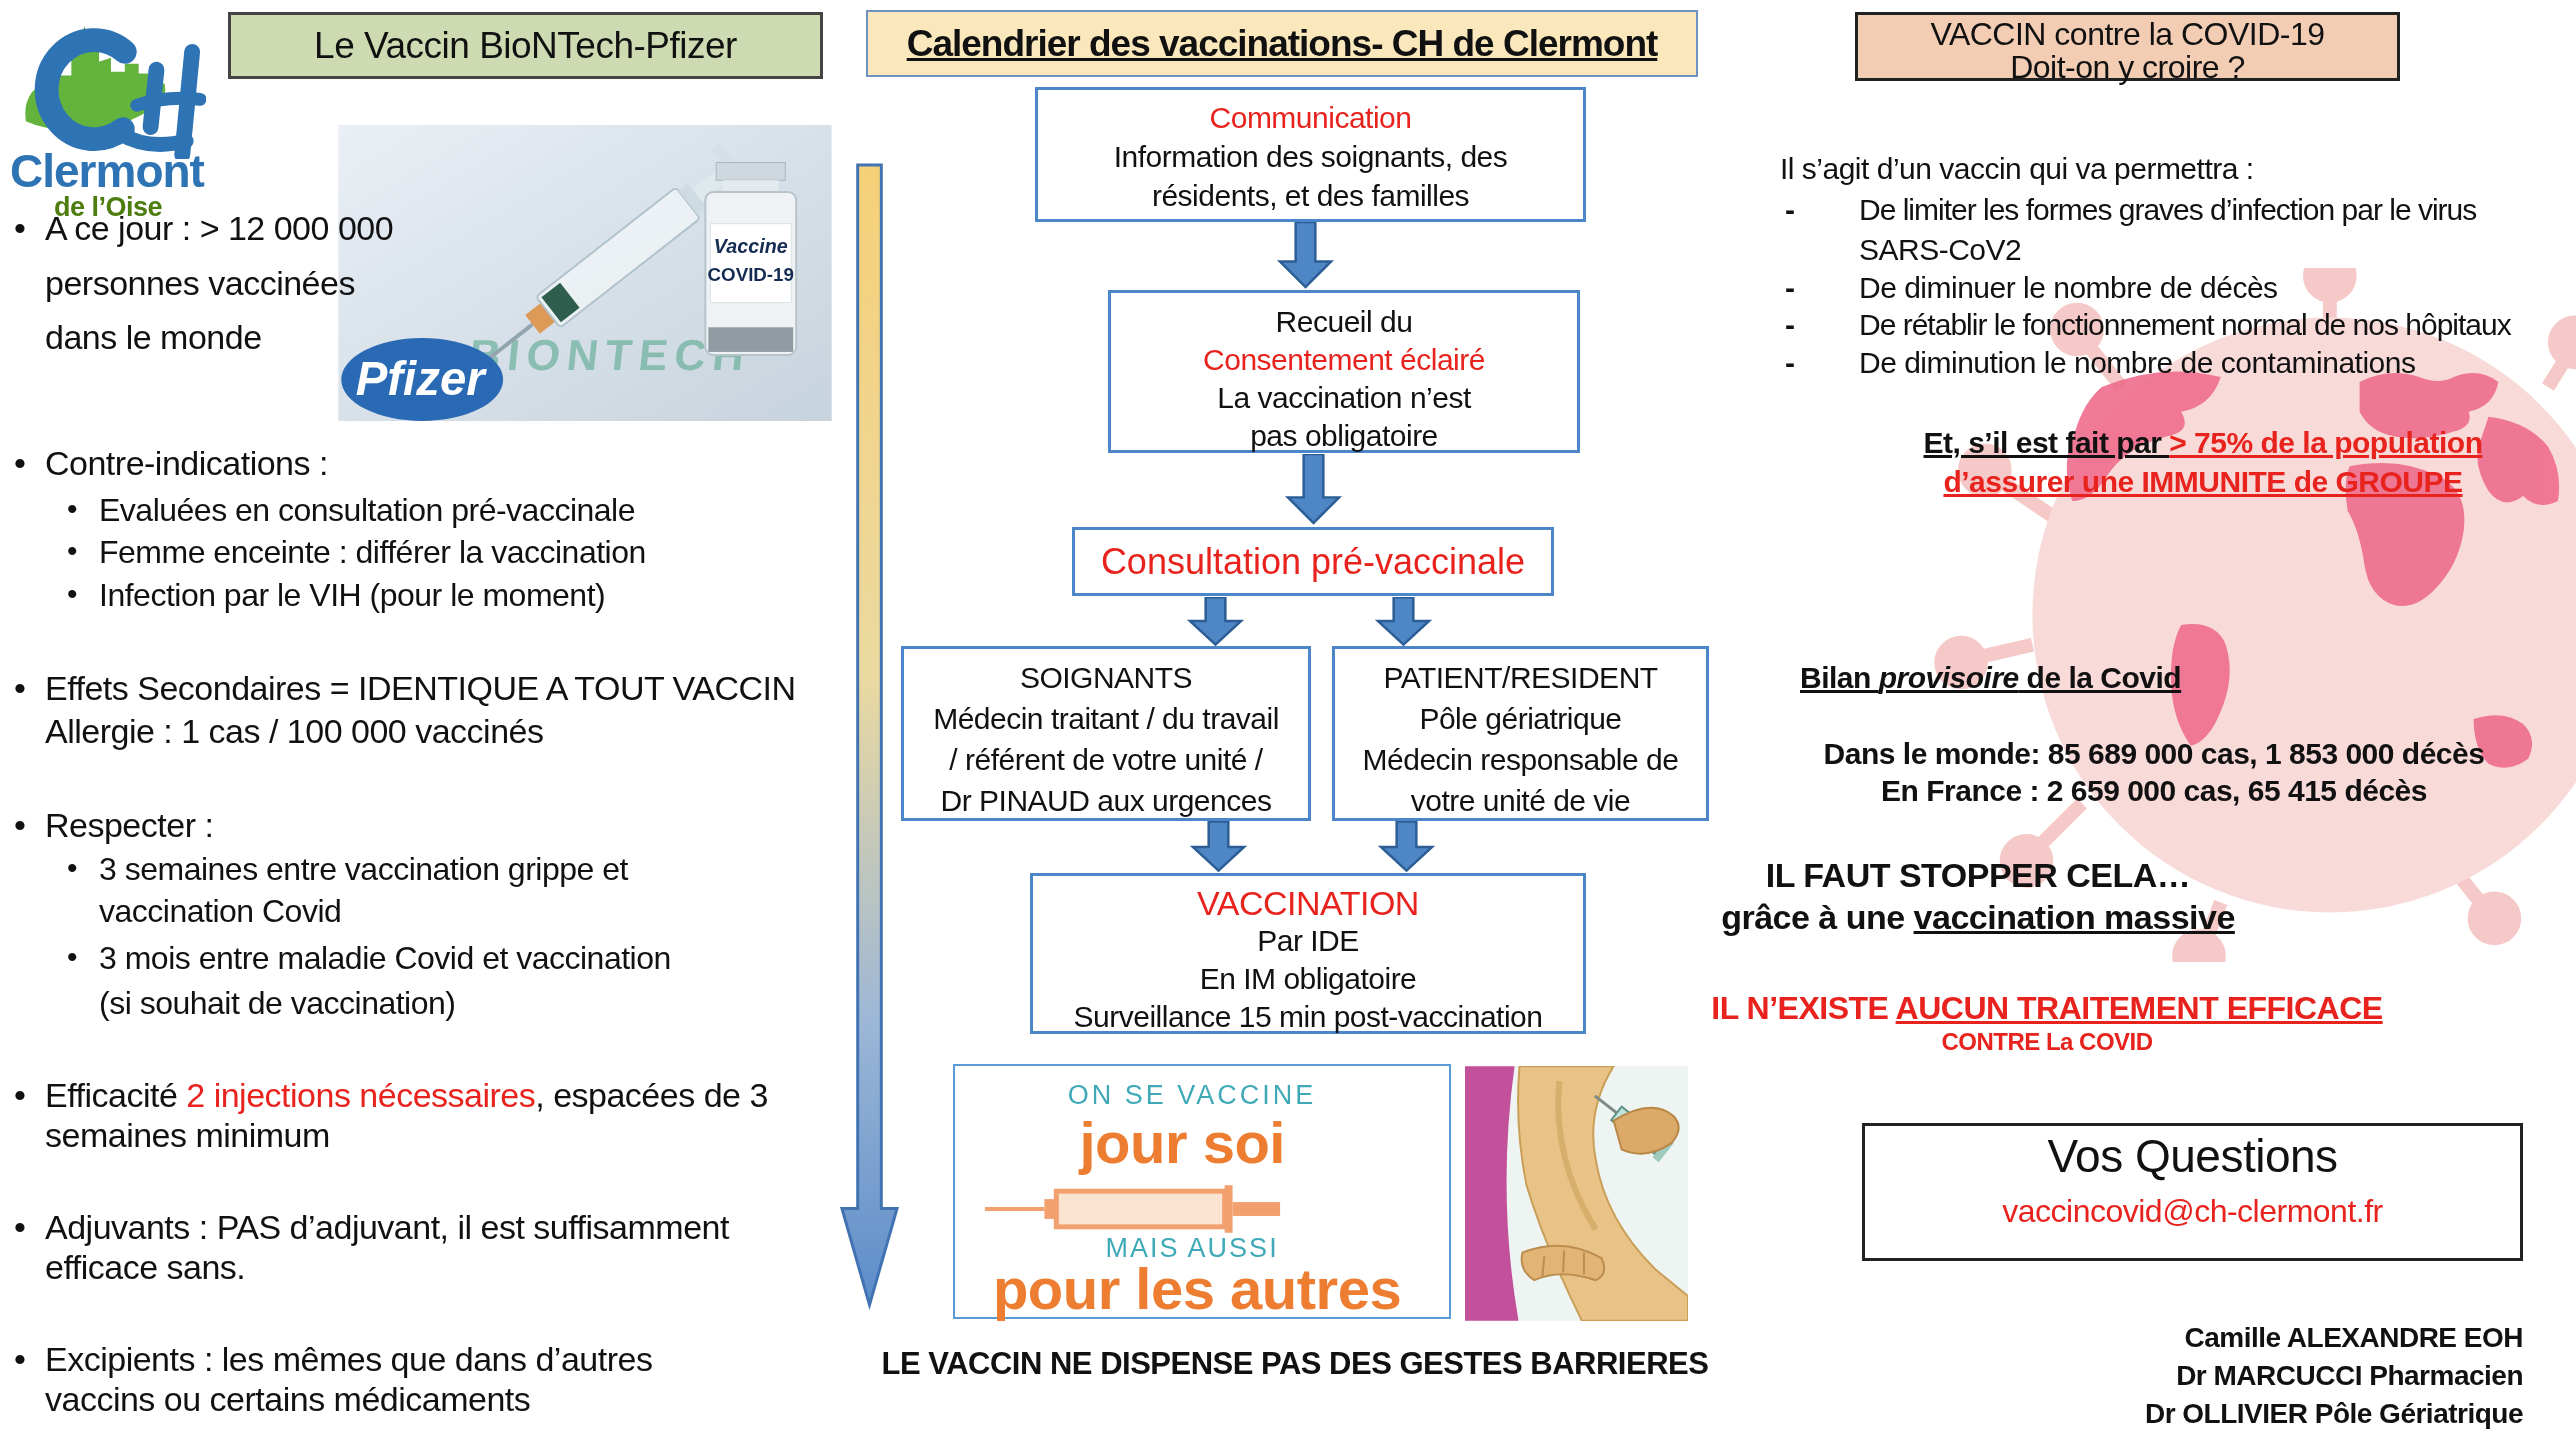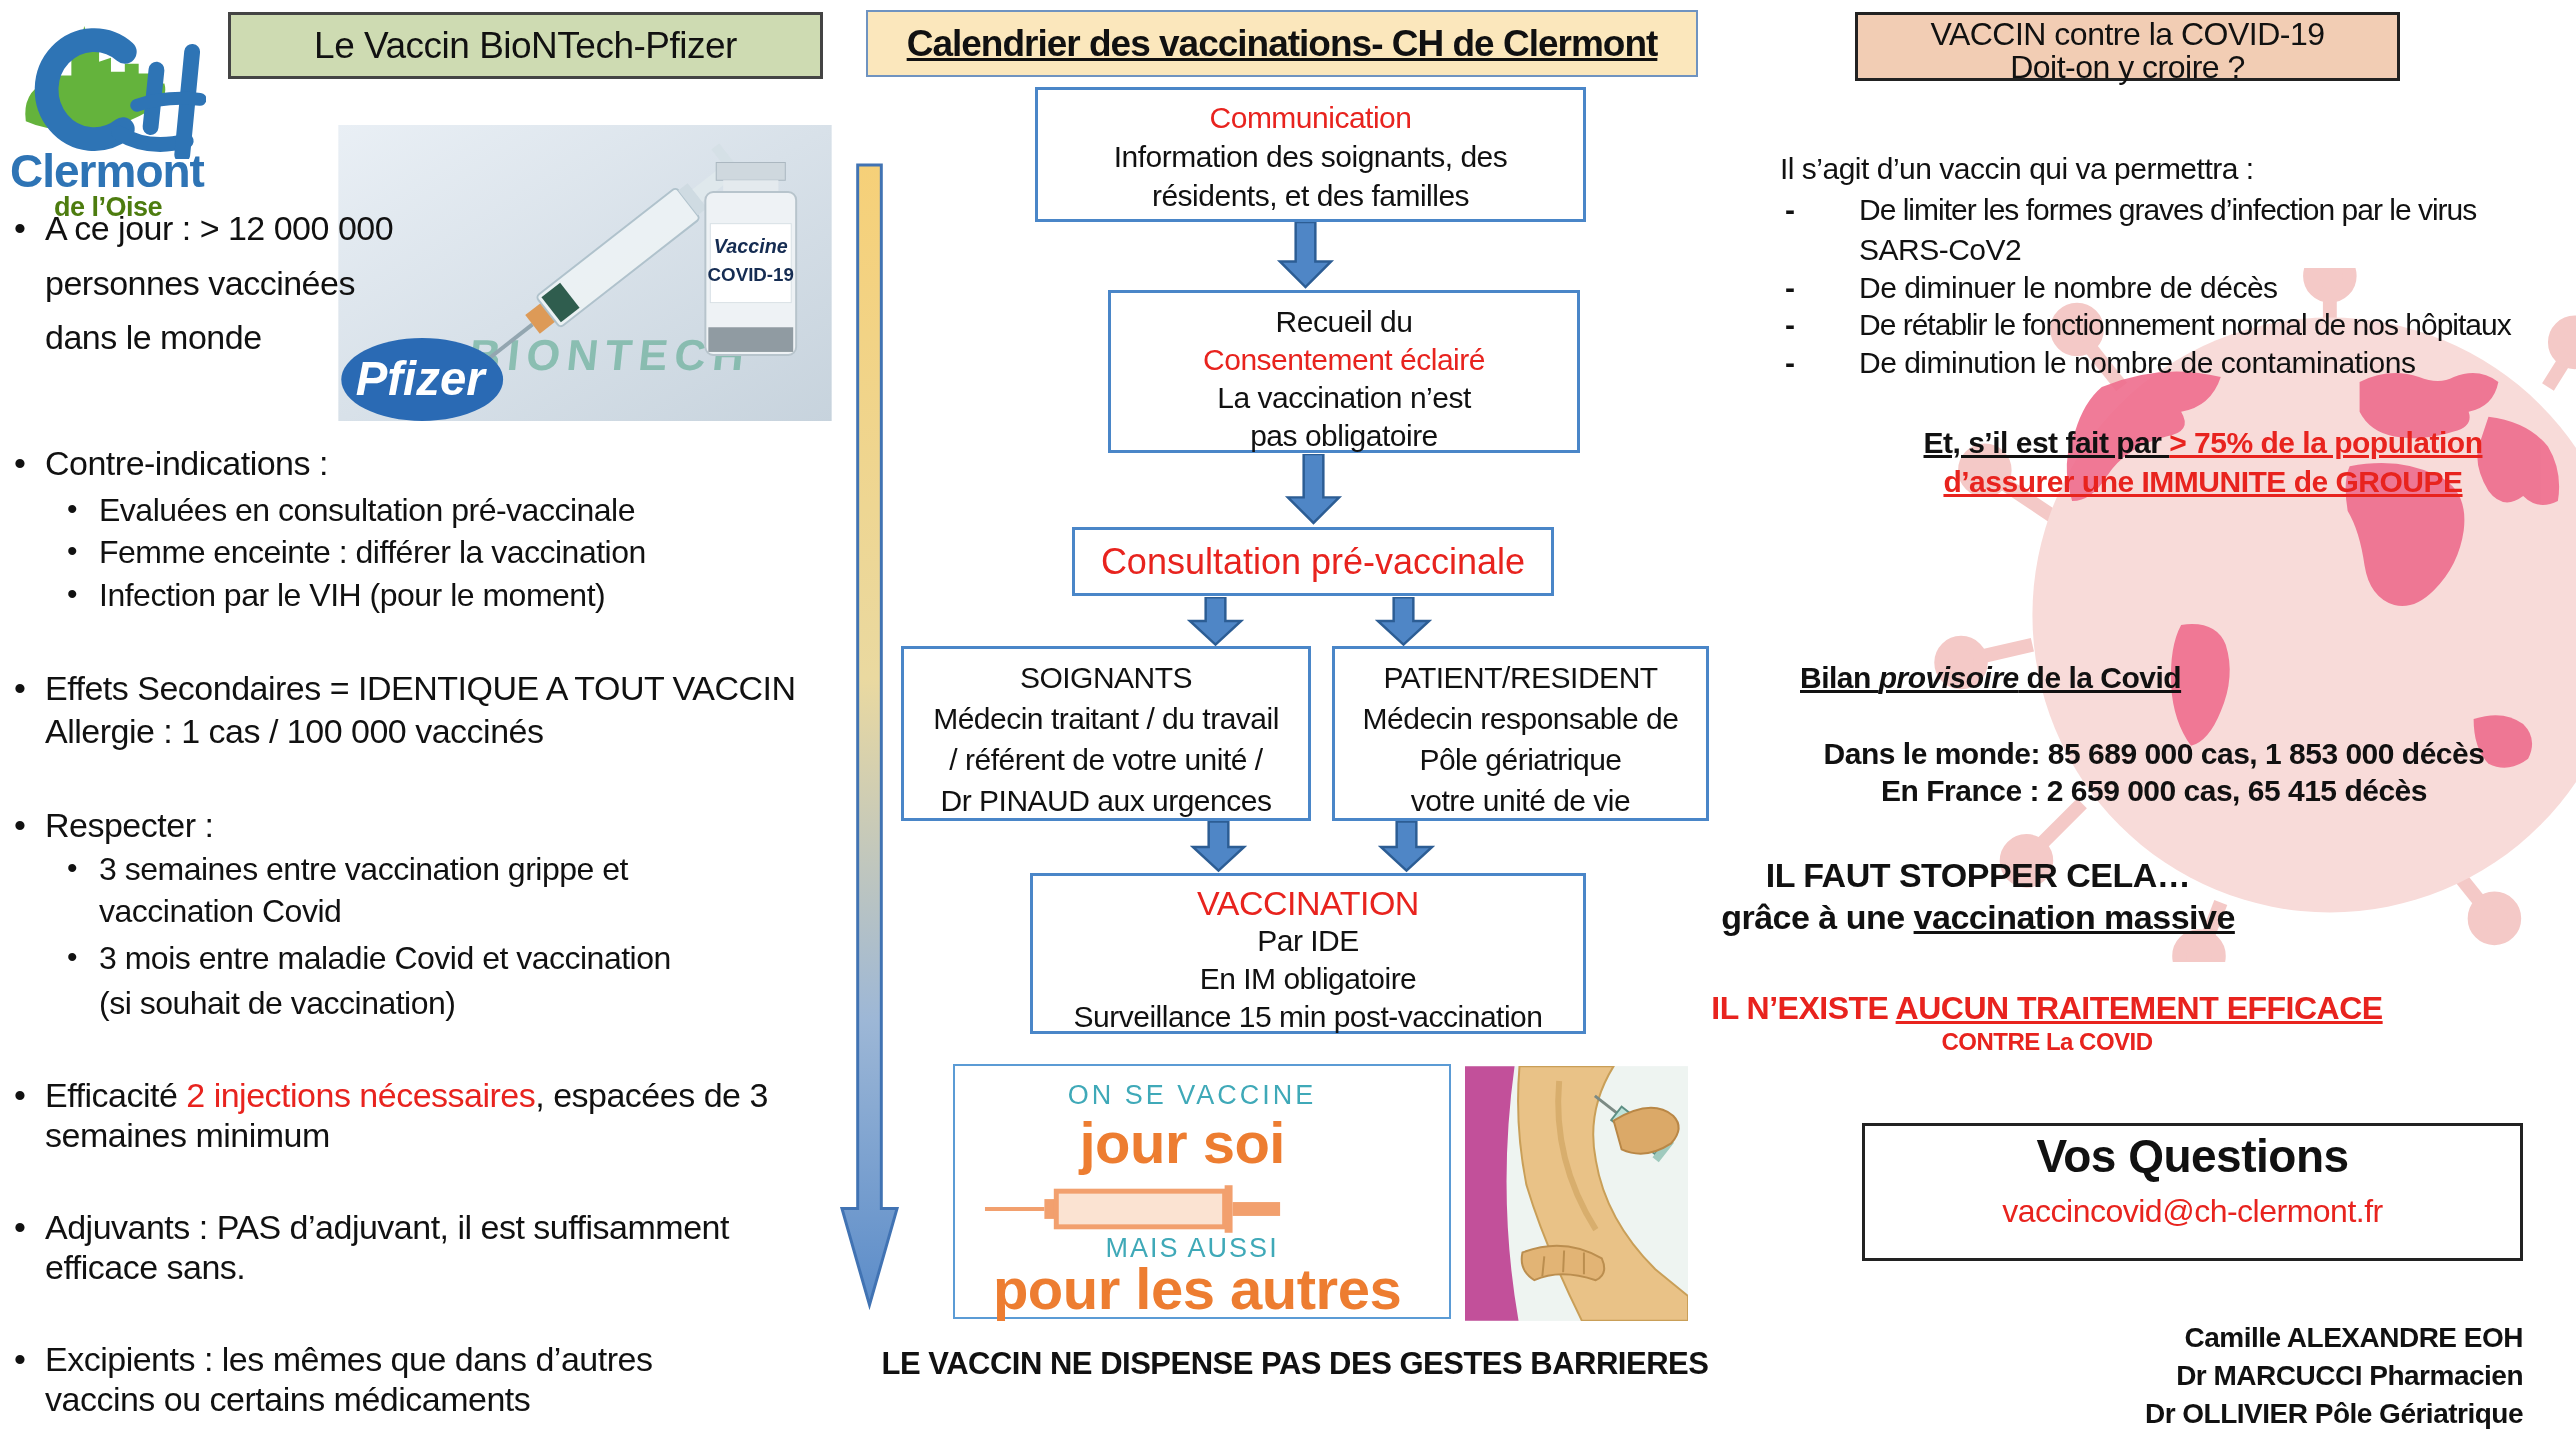--- a/index.html
+++ b/index.html
@@ -165,22 +165,22 @@
 
 <div class="fbox" style="left:901px;top:646px;width:410px;height:175px;padding-top:8px;font-size:30px;line-height:41px;">
   <span class="bl">SOIGNANTS</span>
   <span class="bl">Médecin traitant / du travail</span>
   <span class="bl">/ référent de votre unité /</span>
   <span class="bl">Dr PINAUD aux urgences</span>
 </div>
 
 <div class="fbox" style="left:1332px;top:646px;width:377px;height:175px;padding-top:8px;font-size:30px;line-height:41px;">
   <span class="bl">PATIENT/RESIDENT</span>
+  <span class="bl">Pôle gériatrique</span>
   <span class="bl">Médecin responsable de</span>
-  <span class="bl">Pôle gériatrique</span>
   <span class="bl">votre unité de vie</span>
 </div>
 
 <svg class="arr" style="left:1187px;top:821px;" width="63" height="52" viewBox="0 0 64 52">
   <path d="M22,0 H42 V26 H58 L32,50 L6,26 H22 Z" fill="#4f86c6" stroke="#2c5d94" stroke-width="2.5"></path>
 </svg>
 <svg class="arr" style="left:1375px;top:821px;" width="63" height="52" viewBox="0 0 64 52">
   <path d="M22,0 H42 V26 H58 L32,50 L6,26 H22 Z" fill="#4f86c6" stroke="#2c5d94" stroke-width="2.5"></path>
 </svg>
 
@@ -277,20 +277,20 @@
 <div class="ln s30 bold ctr" style="left:2154px;top:737px;z-index:2;">Dans le monde: 85 689 000 cas, 1 853 000 décès</div>
 <div class="ln s30 bold ctr" style="left:2154px;top:774px;z-index:2;">En France : 2 659 000 cas, 65 415 décès</div>
 
 <div class="ln bold ctr" style="left:1978px;top:856px;font-size:34px;z-index:2;">IL FAUT STOPPER CELA…</div>
 <div class="ln bold ctr" style="left:1978px;top:898px;font-size:34px;z-index:2;"><span>grâce à une </span><span class="u">vaccination massive</span></div>
 
 <div class="ln bold ctr red" style="left:2047px;top:990px;font-size:32px;z-index:2;"><span>IL N’EXISTE </span><span class="u">AUCUN TRAITEMENT EFFICACE</span></div>
 <div class="ln bold ctr red" style="left:2047px;top:1028px;font-size:24px;z-index:2;text-align:center;">CONTRE La COVID</div>
 
 <div class="abs" style="left:1862px;top:1123px;width:661px;height:138px;background:#ffffff;border:3px solid #222;box-sizing:border-box;text-align:center;z-index:2;">
-  <div style="font-size:46px;line-height:61px;letter-spacing:-0.5px;font-weight:bold;">Vos Questions</div>
+  <div style="font-size:46px;line-height:61px;letter-spacing:-0.5px;">Vos Questions</div>
   <div class="red" style="font-size:32px;line-height:48px;letter-spacing:-0.5px;">vaccincovid@ch-clermont.fr</div>
 </div>
 
 <div class="ln bold" style="right:53px;left:auto;top:1322px;font-size:28px;z-index:2;">Camille ALEXANDRE EOH</div>
 <div class="ln bold" style="right:53px;left:auto;top:1360px;font-size:28px;z-index:2;">Dr MARCUCCI Pharmacien</div>
 <div class="ln bold" style="right:53px;left:auto;top:1398px;font-size:28px;z-index:2;">Dr OLLIVIER Pôle Gériatrique</div>
 
 
 </body></html>

